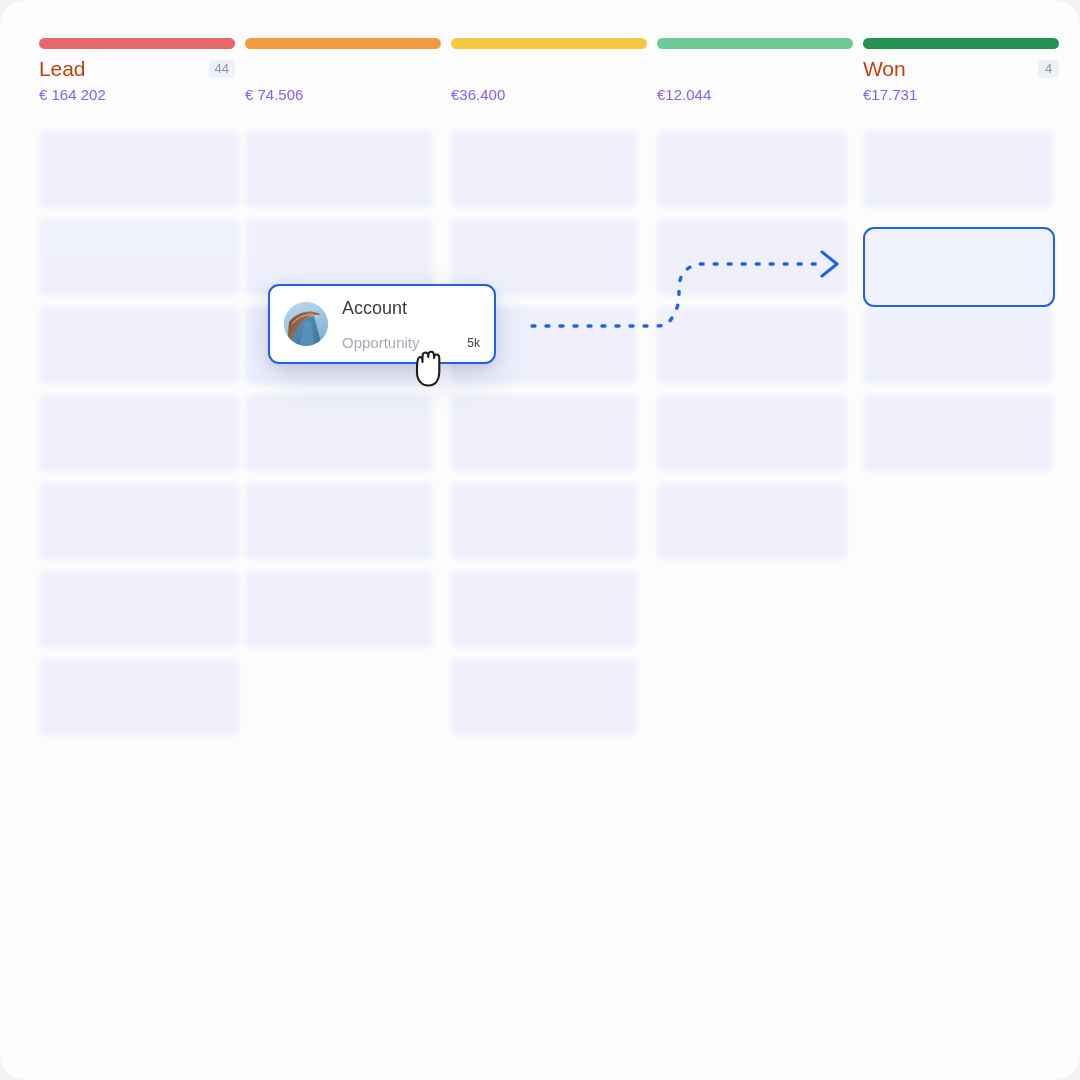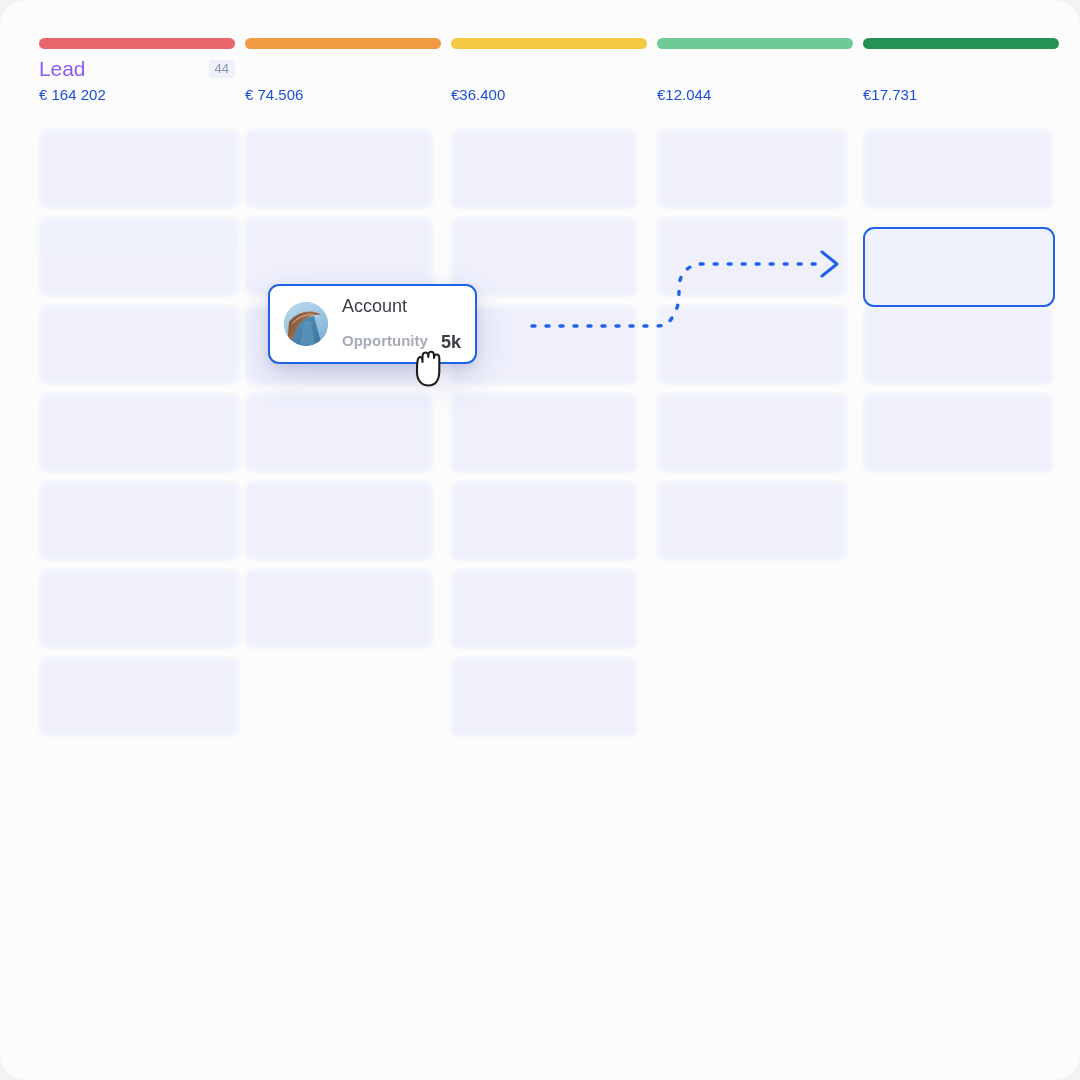--- a/index.html
+++ b/index.html
@@ -59,21 +59,21 @@
     top: 0; left: 0;
     width: 196px;
     height: 26px;
     display: flex;
     align-items: center;
     justify-content: space-between;
   }
 
   .col-title {
     font-size: 21px;
-    color: #8b5cf6;
+    color: #c2410c;
     font-weight: 400;
     letter-spacing: -0.1px;
     white-space: nowrap;
   }
 
   .col-count {
     font-size: 13px;
     color: #8b93a7;
     background: #eef0fa;
     border-radius: 4px;
@@ -81,21 +81,21 @@
     line-height: 1;
     min-width: 9px;
     text-align: center;
   }
 
   .col-amount {
     position: absolute;
     top: 30px;
     left: 0;
     font-size: 15px;
-    color: #1d4ed8;
+    color: #8b5cf6;
     white-space: nowrap;
   }
 
   
   .ghost {
     position: absolute;
     background: #eef0fc;
     border-radius: 7px;
     filter: blur(2.2px);
     opacity: 0.92;
@@ -118,21 +118,21 @@
     width: 350px;
     height: 130px;
     pointer-events: none;
   }
 
   
   .drag-card {
     position: absolute;
     left: 268px;
     top: 284px;
-    width: 209px;
+    width: 228px;
     height: 80px;
     background: #ffffff;
     border: 2.5px solid #1f62e8;
     border-radius: 11px;
     box-sizing: border-box;
     box-shadow: 0 14px 34px rgba(30,50,110,0.17), 0 3px 10px rgba(30,50,110,0.10);
     display: flex;
     align-items: center;
     padding: 0 14px;
   }
@@ -155,34 +155,33 @@
 
   .card-title {
     font-size: 18px;
     color: #3a3d45;
     line-height: 22px;
     white-space: nowrap;
   }
 
   .card-sub-row {
     display: flex;
-    align-items: flex-start;
+    align-items: center;
     justify-content: space-between;
     margin-top: 15px;
-    font-weight: bold;
   }
 
   .card-sub {
     font-size: 15px;
     color: #a6abb6;
     white-space: nowrap;
   }
 
   .card-value {
-    font-size: 18px;
+    font-size: 12px;
     color: #3a3d45;
     white-space: nowrap;
     margin-left: 10px;
   }
 
   .cursor-hand {
     position: absolute;
     left: 409px;
     top: 345px;
     width: 40px;
@@ -252,20 +251,24 @@
         </div>
         <div class="column" style="left: 657px;">
           <div class="col-bar" style="background: rgb(110, 203, 150);"></div>
           <div class="col-head">
             <div class="col-amount">€12.044</div>
           </div>
         </div>
         <div class="column" style="left: 863px;">
           <div class="col-bar" style="background: rgb(38, 145, 85);"></div>
           <div class="col-head">
+            <div class="col-title-row">
+              <span class="col-title">Won</span>
+              <span class="col-count">4</span>
+            </div>
             <div class="col-amount">€17.731</div>
           </div>
         </div>
       </div>
 
     <div class="drop-target" id="drop-target" style="left: 863px; top: 227px; width: 192px; height: 80px; background: rgb(239, 242, 253);"></div>
 
     <svg class="drag-path" viewBox="0 0 350 130">
       <path d="M 22 101 L 140 101 C 158 101 158 101 166 85
                C 174 69 160 50 186 39 L 315 39" fill="none" stroke="#1f62e8" stroke-width="3.4" stroke-linecap="round" stroke-dasharray="3 11"></path>

